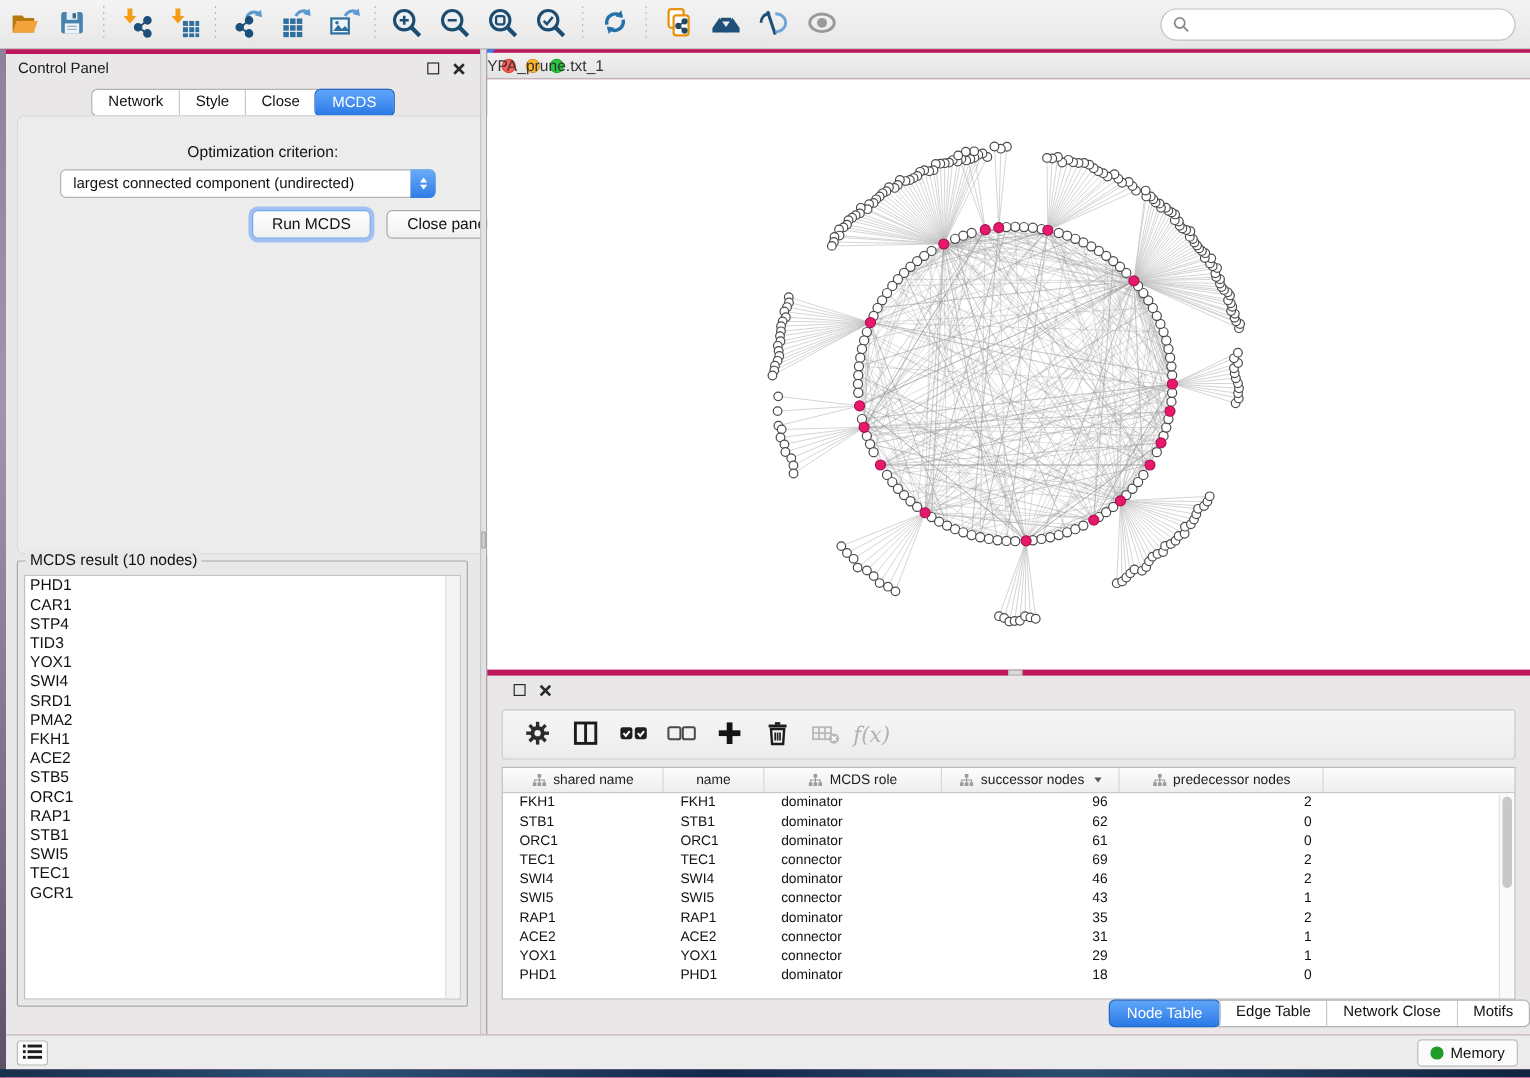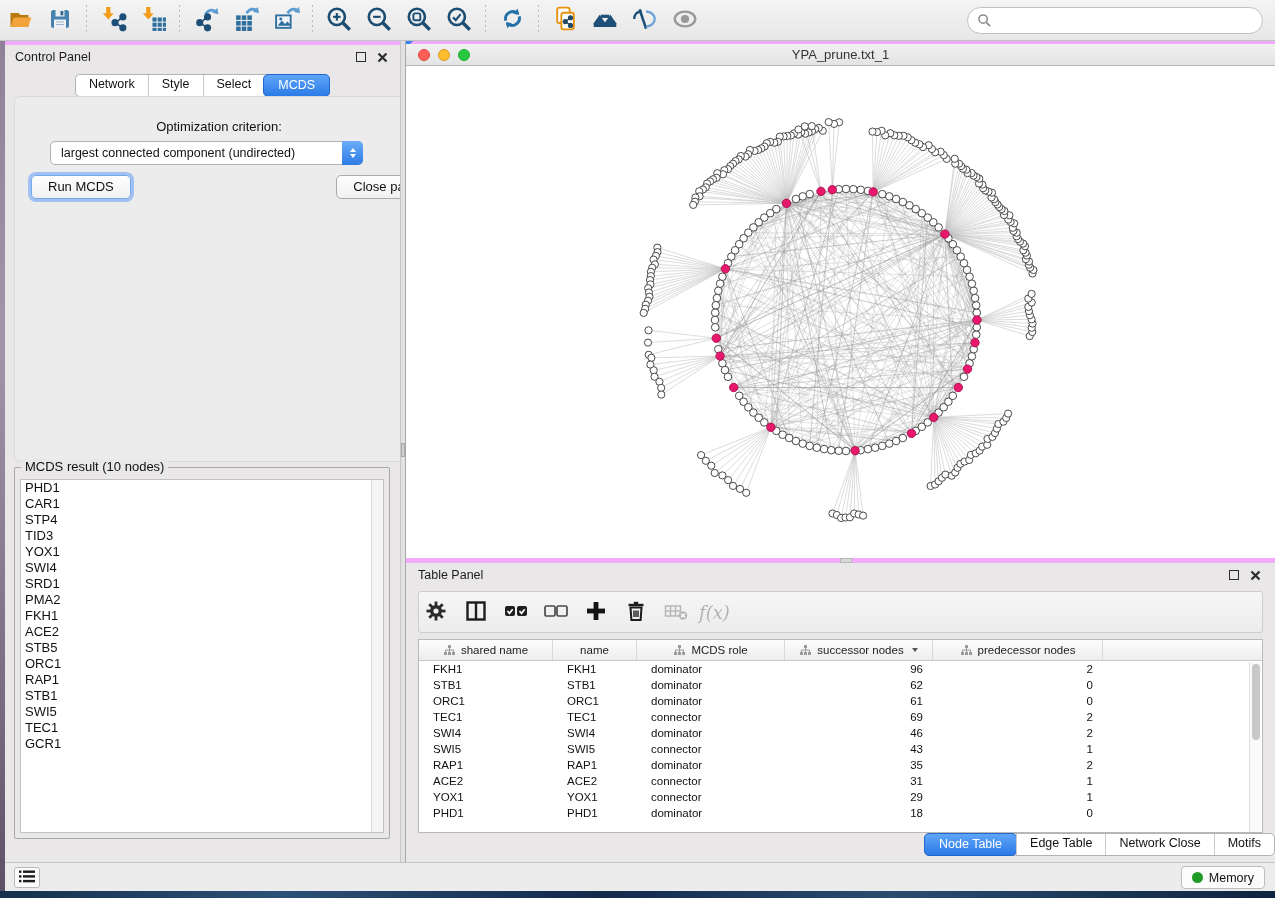--- a/index.html
+++ b/index.html
@@ -1,17 +1,17 @@
 <!DOCTYPE html>
 <html><head>
 <meta charset="utf-8">
 <style>
   * { margin:0; padding:0; box-sizing:border-box; }
   html,body { width:1275px; height:898px; font-family:"Liberation Sans","DejaVu Sans",sans-serif; }
-  .screen { position:relative; width:1275px; height:898px; background:#f0abfc; overflow:hidden; }
+  .screen { position:relative; width:1275px; height:898px; background:#be185d; overflow:hidden; }
 
   
   .toolbar { position:absolute; left:0; top:0; width:1275px; height:41px;
     background:linear-gradient(#f4f4f4,#e7e7e7); border-bottom:1px solid #c3c3c3;
     display:flex; align-items:center; }
   .tbtn { width:40px; height:34px; border:none; background:transparent; display:flex;
     align-items:center; justify-content:center; cursor:pointer; flex:0 0 auto; }
   .tbsep { width:1px; height:30px; margin:0 6px; flex:0 0 auto;
     background:repeating-linear-gradient(#b9b9b9 0 2px, transparent 2px 5px); }
   .searchbox { position:absolute; right:12px; top:7px; width:296px; height:27px;
@@ -47,21 +47,21 @@
   .opt-label { position:absolute; left:0; top:22px; width:100%; text-align:center; font-size:13px; color:#111; }
   .dropdown { position:absolute; left:35px; top:44px; width:313px; height:24px; background:#fff;
     border:1px solid #b3b3b3; border-radius:5px; display:flex; align-items:center; cursor:pointer; }
   .dropdown .dval { flex:1; font-size:12.5px; padding-left:10px; color:#111; white-space:nowrap; overflow:hidden; }
   .stepper { width:21px; height:24px; margin:-1px; border-radius:0 5px 5px 0;
     background:linear-gradient(#6cacf9,#2e7ce5); display:flex; flex-direction:column;
     align-items:center; justify-content:center; gap:2px; }
   .stepper i { width:0; height:0; border-left:3.5px solid transparent; border-right:3.5px solid transparent; }
   .stepper .up { border-bottom:4.5px solid #fff; }
   .stepper .dn { border-top:4.5px solid #fff; }
-  .btnrow { position:absolute; left:16px; top:78px; width:100%; display:flex; justify-content:space-between; gap:13px; }
+  .btnrow { position:absolute; left:2px; top:78px; width:100%; display:flex; justify-content:flex-end; gap:13px; }
   .pbtn { font-size:13px; color:#111; background:linear-gradient(#ffffff,#f0f0f0);
     border:1px solid #ababab; border-radius:5px; padding:3px 16px 4px; cursor:pointer; }
   .pbtn.focused { box-shadow:0 0 0 3px rgba(110,165,245,.6); border-color:#74a7ec; }
 
   .groupbox { position:absolute; left:9px; top:422px; width:376px; height:372px;
     border:1px solid #a9a9a9; border-radius:2px; }
   .legend { position:absolute; left:6px; top:-9px; background:#e9e7e7; padding:0 4px;
     font-size:13px; color:#111; }
   .mlist { position:absolute; left:5px; top:11px; width:364px; height:354px; background:#fff;
     border:1px solid #c2c2c2; overflow:hidden; }
@@ -78,31 +78,31 @@
   
   .netwin-title { position:absolute; left:406px; top:44px; width:869px; height:22px;
     background:linear-gradient(#f1f1f1,#e3e3e3); border-bottom:1px solid #b7b7b7; }
   .corner-mark { position:absolute; left:406px; top:41px; width:0; height:0;
     border-left:7px solid #3b82f0; border-bottom:7px solid transparent; }
   .lights { position:absolute; left:12px; top:5px; display:flex; gap:8px; }
   .light { width:12px; height:12px; border-radius:50%; cursor:pointer; }
   .light.red { background:#ff5f57; border:1px solid #e0443e; }
   .light.yellow { background:#febc2e; border:1px solid #d89c22; }
   .light.green { background:#28c840; border:1px solid #1dad2b; }
-  .netwin-name { position:absolute; left:0; top:3px; width:100%; text-align:center;
+  .netwin-name { position:absolute; left:0; top:3px; width:100%; 
     font-size:13px; color:#333; }
   .netcanvas { position:absolute; left:406px; top:66px; width:869px; height:492px; background:#fff; }
   .hgrip { position:absolute; left:840px; top:558px; width:12px; height:5px; background:#d9d9d9;
     border:1px solid #b5b5b5; cursor:row-resize; }
 
   
   .tpanel { position:absolute; left:406px; top:563px; width:869px; height:299px; background:#e9e7e7; }
   .tp-toolbar { position:absolute; left:12px; top:28px; width:845px; height:42px;
     background:linear-gradient(#f6f6f6,#ececec); border:1px solid #cdcdcd; border-radius:3px;
-    display:flex; align-items:center; gap:6px; padding:0 0; }
+    display:flex; align-items:center; gap:6px; padding:0 12px; }
   .tp-btn { width:34px; height:32px; border:none; background:transparent; display:flex;
     align-items:center; justify-content:center; cursor:pointer; }
   .fx-label { font-family:"DejaVu Serif",serif; font-style:italic; font-size:18px; color:#b2b2b2; }
 
   .ntable { position:absolute; left:12px; top:76px; width:845px; height:194px; background:#fff;
     border:1px solid #b9b9b9; overflow:hidden; }
   .thead { display:grid; grid-template-columns:134px 84px 148px 148px 170px 1fr; height:21px;
     background:linear-gradient(#fdfdfd,#ededed); border-bottom:1px solid #c9c9c9; }
   .th { display:flex; align-items:center; justify-content:center; gap:5px; font-size:11.5px;
     color:#1c1c1c; border-right:1px solid #d8d8d8; overflow:hidden; cursor:pointer; }
@@ -339,21 +339,21 @@
       <button class="wbtn">
           <svg width="11" height="11" viewBox="0 0 11 11">
             <path d="M1.5 1.5l8 8M9.5 1.5l-8 8" stroke="#2b2b2b" stroke-width="2.2"></path>
           </svg>
         </button>
     </div>
     <div class="cpanel-tabs">
       <span class="seg" id="cp-tabs">
           <span class="tab">Network</span>
           <span class="tab">Style</span>
-          <span class="tab">Select</span>
+          <span class="tab">Close</span>
           <span class="tab active">MCDS</span>
         </span>
     </div>
     <div class="tabcontent">
       <div class="opt-label">Optimization criterion:</div>
       <div class="dropdown">
         <span class="dval">largest connected component (undirected)</span>
         <span class="stepper">
             <i class="up"></i>
             <i class="dn"></i>
@@ -1273,21 +1273,20 @@
         <circle class="hubnode" cx="327.7" cy="321.5" r="4.2"></circle>
         <circle class="hubnode" cx="314.1" cy="290.1" r="4.2"></circle>
         <circle class="hubnode" cx="310.3" cy="272.2" r="4.2"></circle>
         <circle class="hubnode" cx="319.4" cy="202.8" r="4.2"></circle>
       </svg>
   </div>
   <div class="hgrip" ,=""></div>
 
   <div class="tpanel">
     <div class="panel-head" style="padding:0 12px;">
-      <span class="panel-title">Table Panel</span>
       <button class="wbtn">
           <span class="float-glyph"></span>
         </button>
       <button class="wbtn">
           <svg width="11" height="11" viewBox="0 0 11 11">
             <path d="M1.5 1.5l8 8M9.5 1.5l-8 8" stroke="#2b2b2b" stroke-width="2.2"></path>
           </svg>
         </button>
     </div>
 

